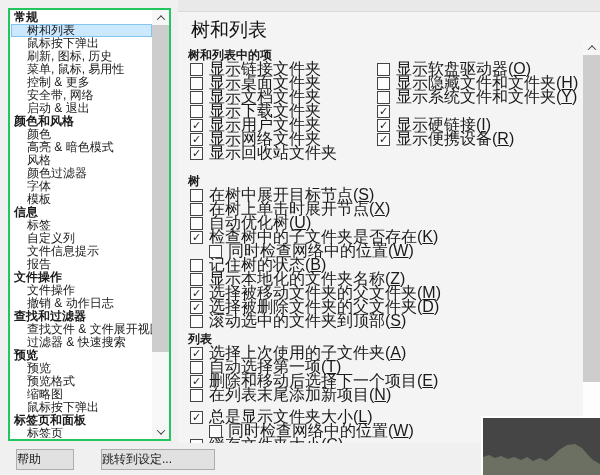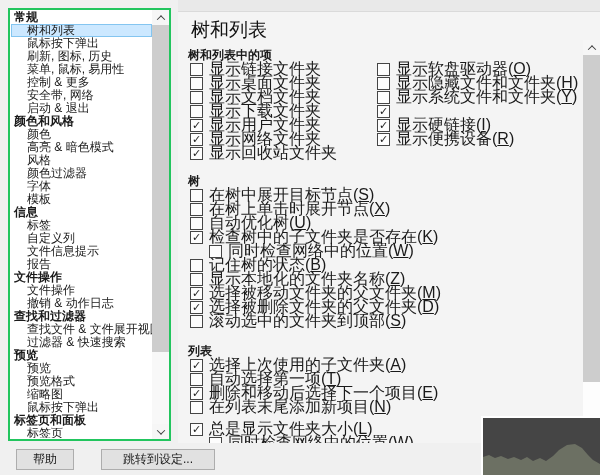--- a/index.html
+++ b/index.html
@@ -48,21 +48,21 @@
     position:absolute; left:178px; top:12px; width:422px; height:431px;
     background:#f4f4f4; overflow:hidden;
   }
   #page-title{
     position:absolute; left:13px; top:5px; font-size:19px; color:#111;
     white-space:nowrap;
   }
   #settings-sections{ position:absolute; left:10px; top:36px; width:395px; }
   .section{ margin:0; }
   .section + .section{ margin-top:14px; }
-  .section:last-child{ margin-top:16px; }
+  .section:last-child{ margin-top:4px; }
   .sec-title{ font-weight:bold; font-size:12px; height:14px; line-height:14px; white-space:nowrap; }
   .cols{ display:flex; }
   .cols.two > .col:first-child{ width:187px; flex:none; }
   .col{ flex:none; }
   .cb-row{
     display:flex; align-items:center; height:14px; white-space:nowrap; cursor:default;
   }
   .cb-row.indent{ margin-left:19px;align-items:flex-end; }
   .cb-row.gap{ margin-top:8px;text-align:right; }
   .cb{
@@ -73,21 +73,21 @@
   .cb.checked::after{
     content:"✓"; position:absolute; left:0; top:-1px; width:11px;
     font-size:11px; line-height:13px; color:#1c1c1c; text-align:center;
   }
   .cb-label{ font-size:16px; line-height:14px; }
   .cb-label u{ text-decoration:underline; }
   
   .btn{
     position:absolute; top:449px; height:21px; box-sizing:border-box;
     background:#e1e1e1; border:1px solid #adadad;
-    font-size:12px; text-align:center; line-height:19px; cursor:default;
+    font-size:12px; text-align:left; line-height:19px; cursor:default;
   }
   #help-btn{ left:16px; width:58px; }
   #goto-btn{ left:82px; width:114px;margin-left:19px; }
   
   #dark-overlay{
     position:absolute; left:481px; top:416px; width:119px; height:59px;
     border-left:2px solid #ffffff; border-top:2px solid #ffffff;
     box-sizing:border-box; background:#454545; z-index:5;
   }
   #dark-overlay svg{ display:block; width:100%; height:100%; }

